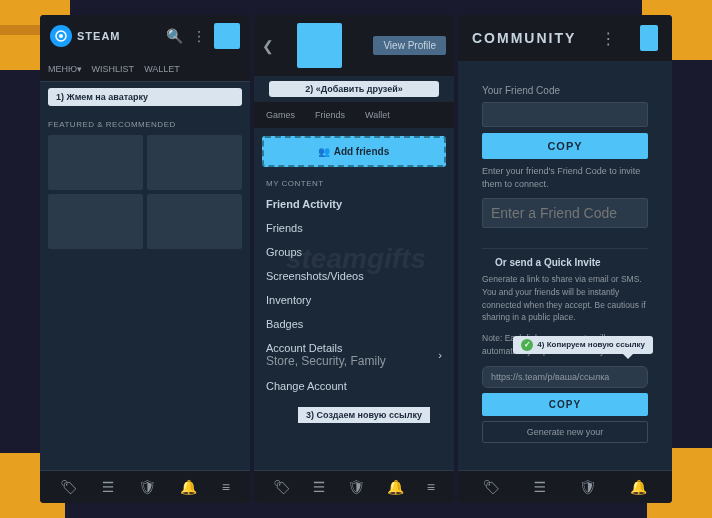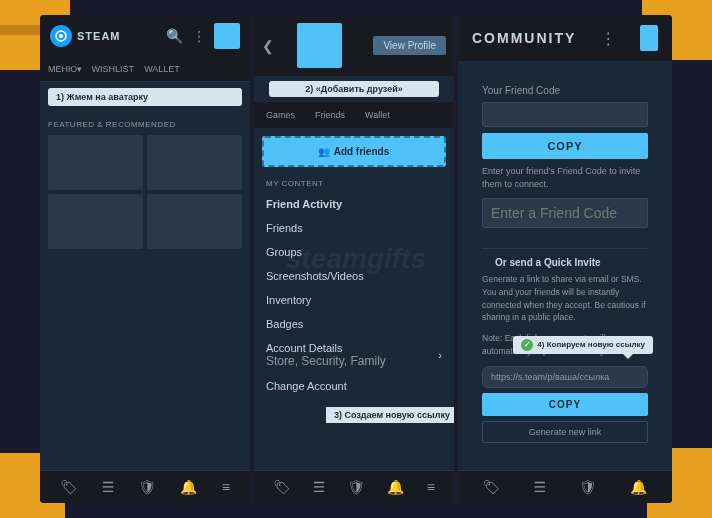--- a/index.html
+++ b/index.html
@@ -316,21 +316,21 @@
     }
 
     .menu-item-sub {
       color: #8f98a0;
       font-size: 12px;
     }
 
     .new-link-tooltip {
       position: absolute;
       bottom: 80px;
-      left: 72px;
+      left: 44px;
       background: #d9e4ee;
       color: #1b2838;
       font-size: 9px;
       padding: 3px 8px;
       border-radius: 0;
       font-weight: bold;
       white-space: nowrap;
       z-index: 10;
     }
 
@@ -687,21 +687,21 @@
       <div class="quick-invite-text">Generate a link to share via email or SMS. You and your friends will be instantly connected when they accept. Be cautious if sharing in a public place.</div>
       <div class="quick-invite-text">Note: Each link you generate will automatically expire after 30 days.</div>
 
       <div class="copy-link-section">
         <div class="copy-tooltip">
           <span class="check-icon">✓</span>
           <span>4) Копируем новую ссылку</span>
         </div>
         <div class="link-url">https://s.team/p/ваша/ссылка</div>
         <button class="copy-btn-small">COPY</button>
-        <button class="generate-link-btn">Generate new link</button>
+        <button class="generate-link-btn">Generate new your</button>
       </div>
     </div>
     <div class="community-bottom-nav">
       <span class="bottom-icon">🏷</span>
       <span class="bottom-icon">☰</span>
       <span class="bottom-icon">🛡</span>
       <span class="bottom-icon active">🔔</span>
     </div>
   </div>
 </div>

